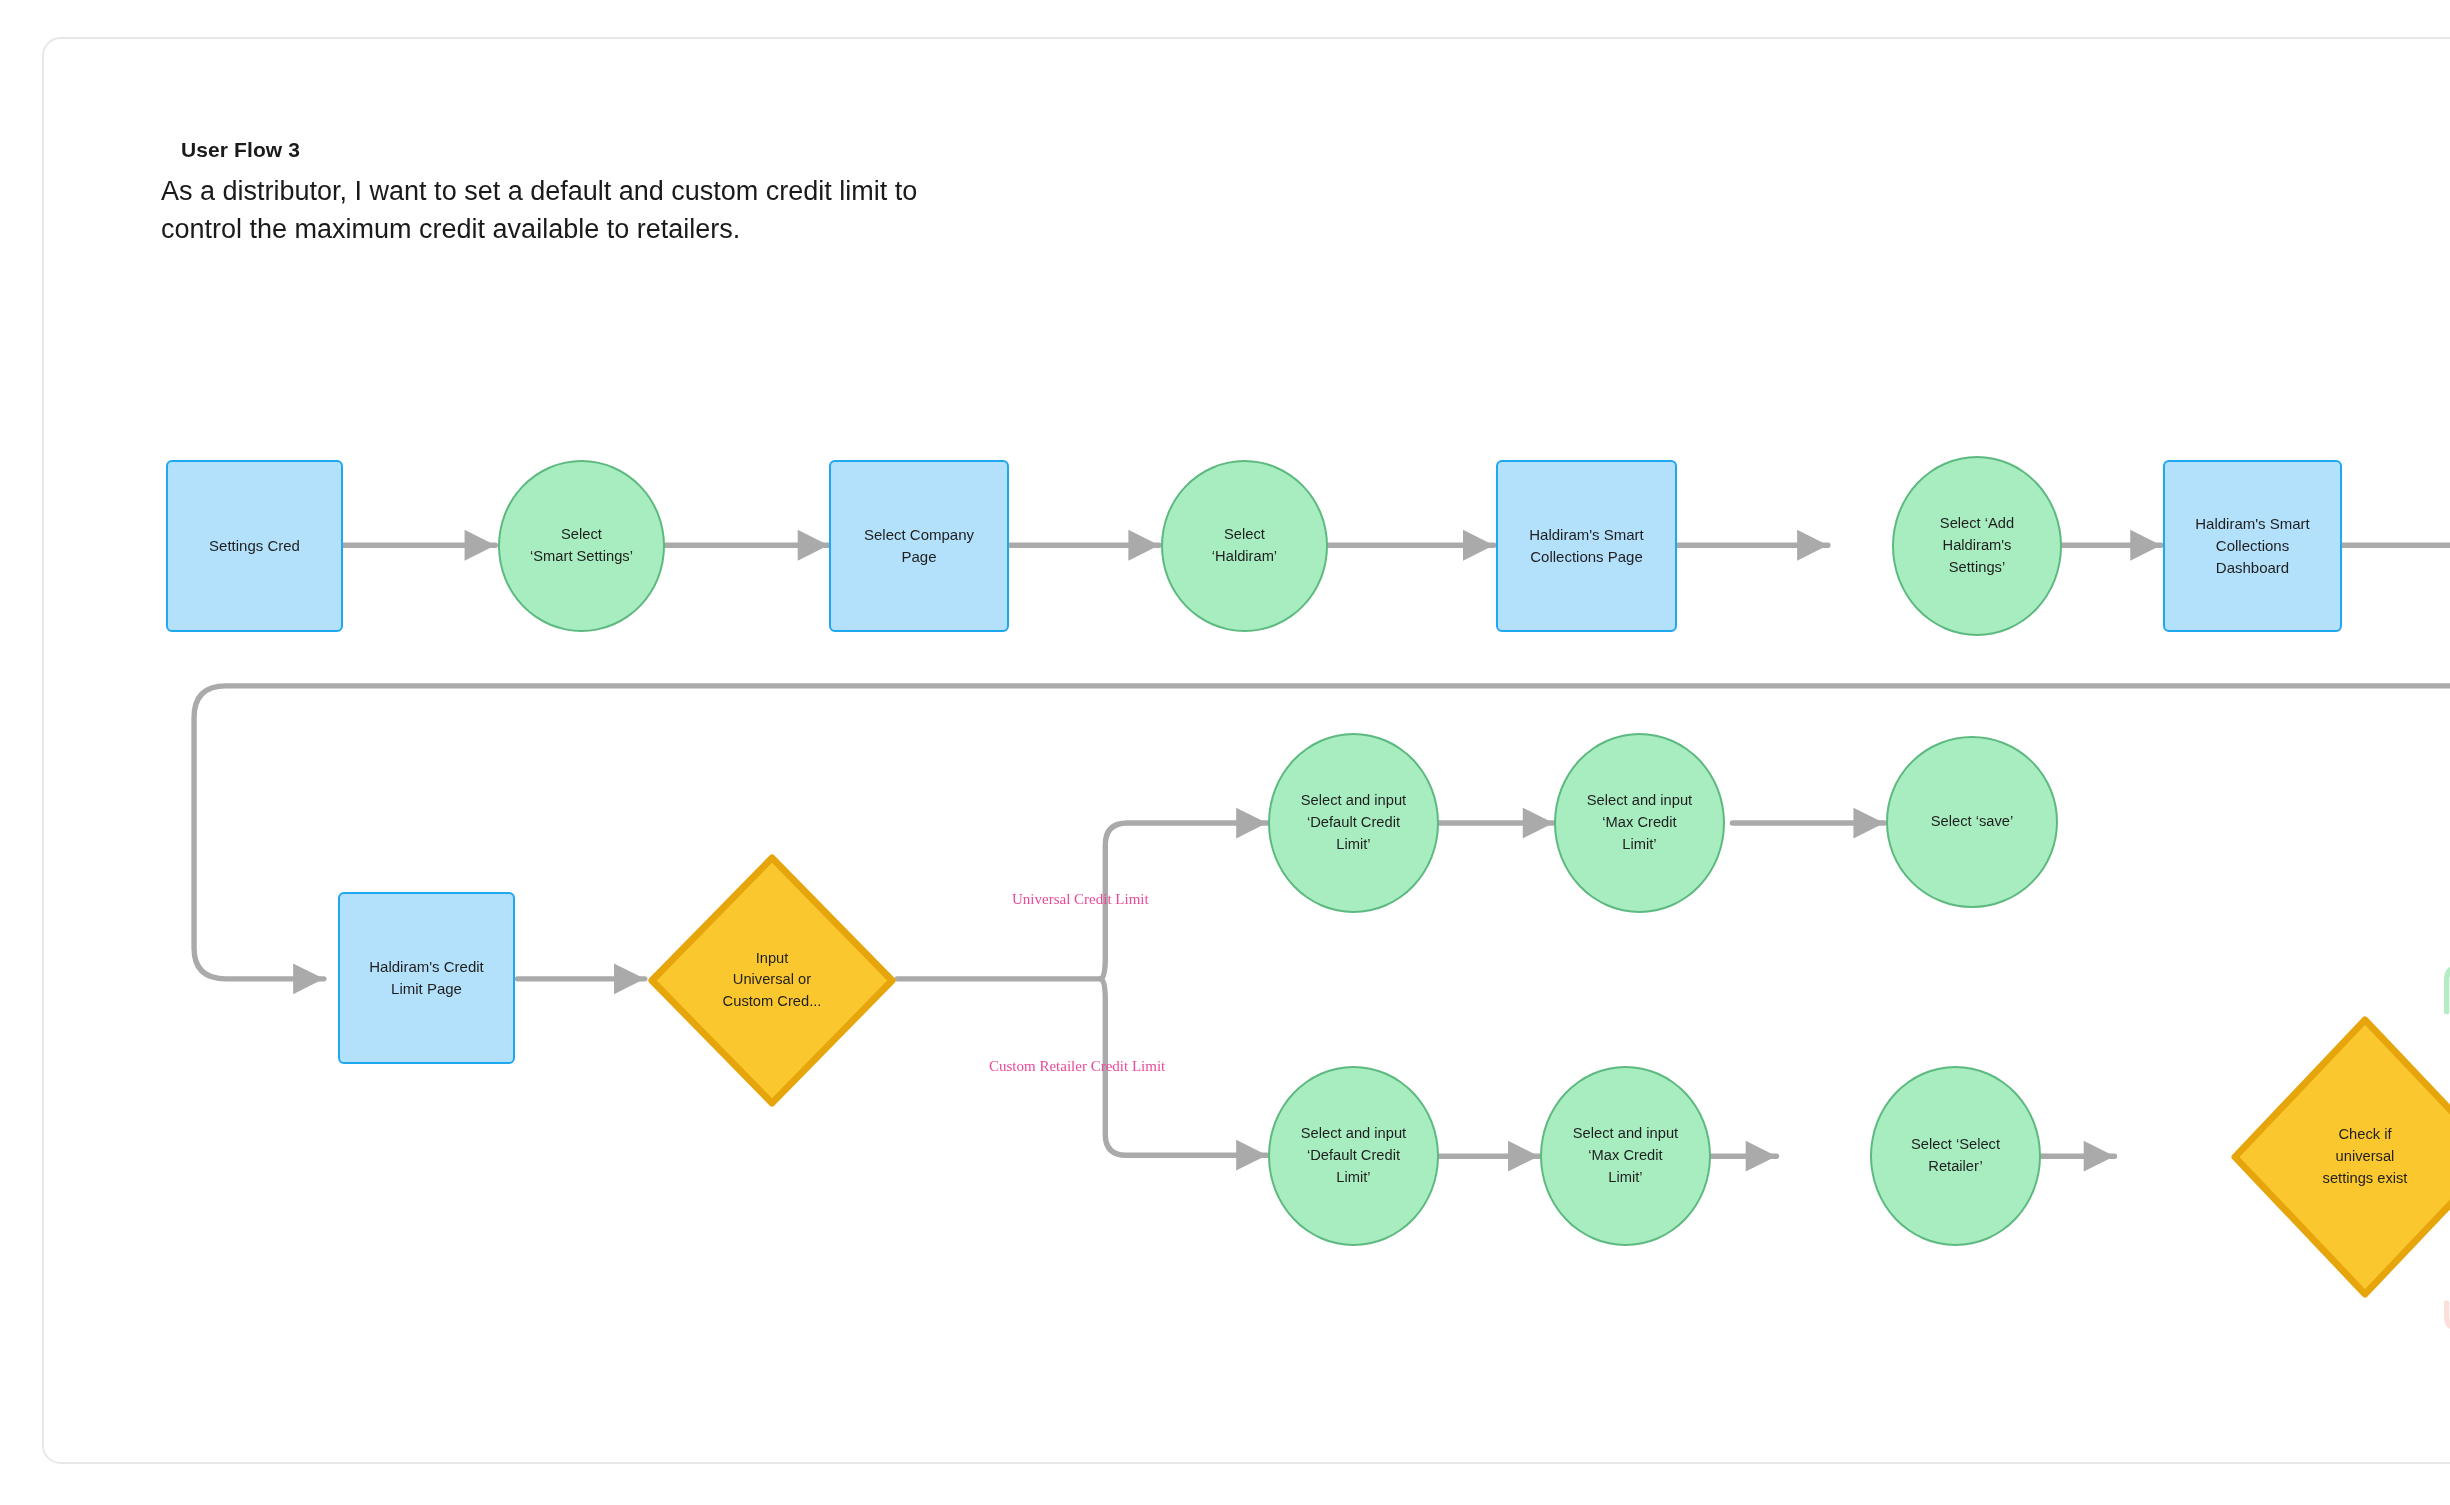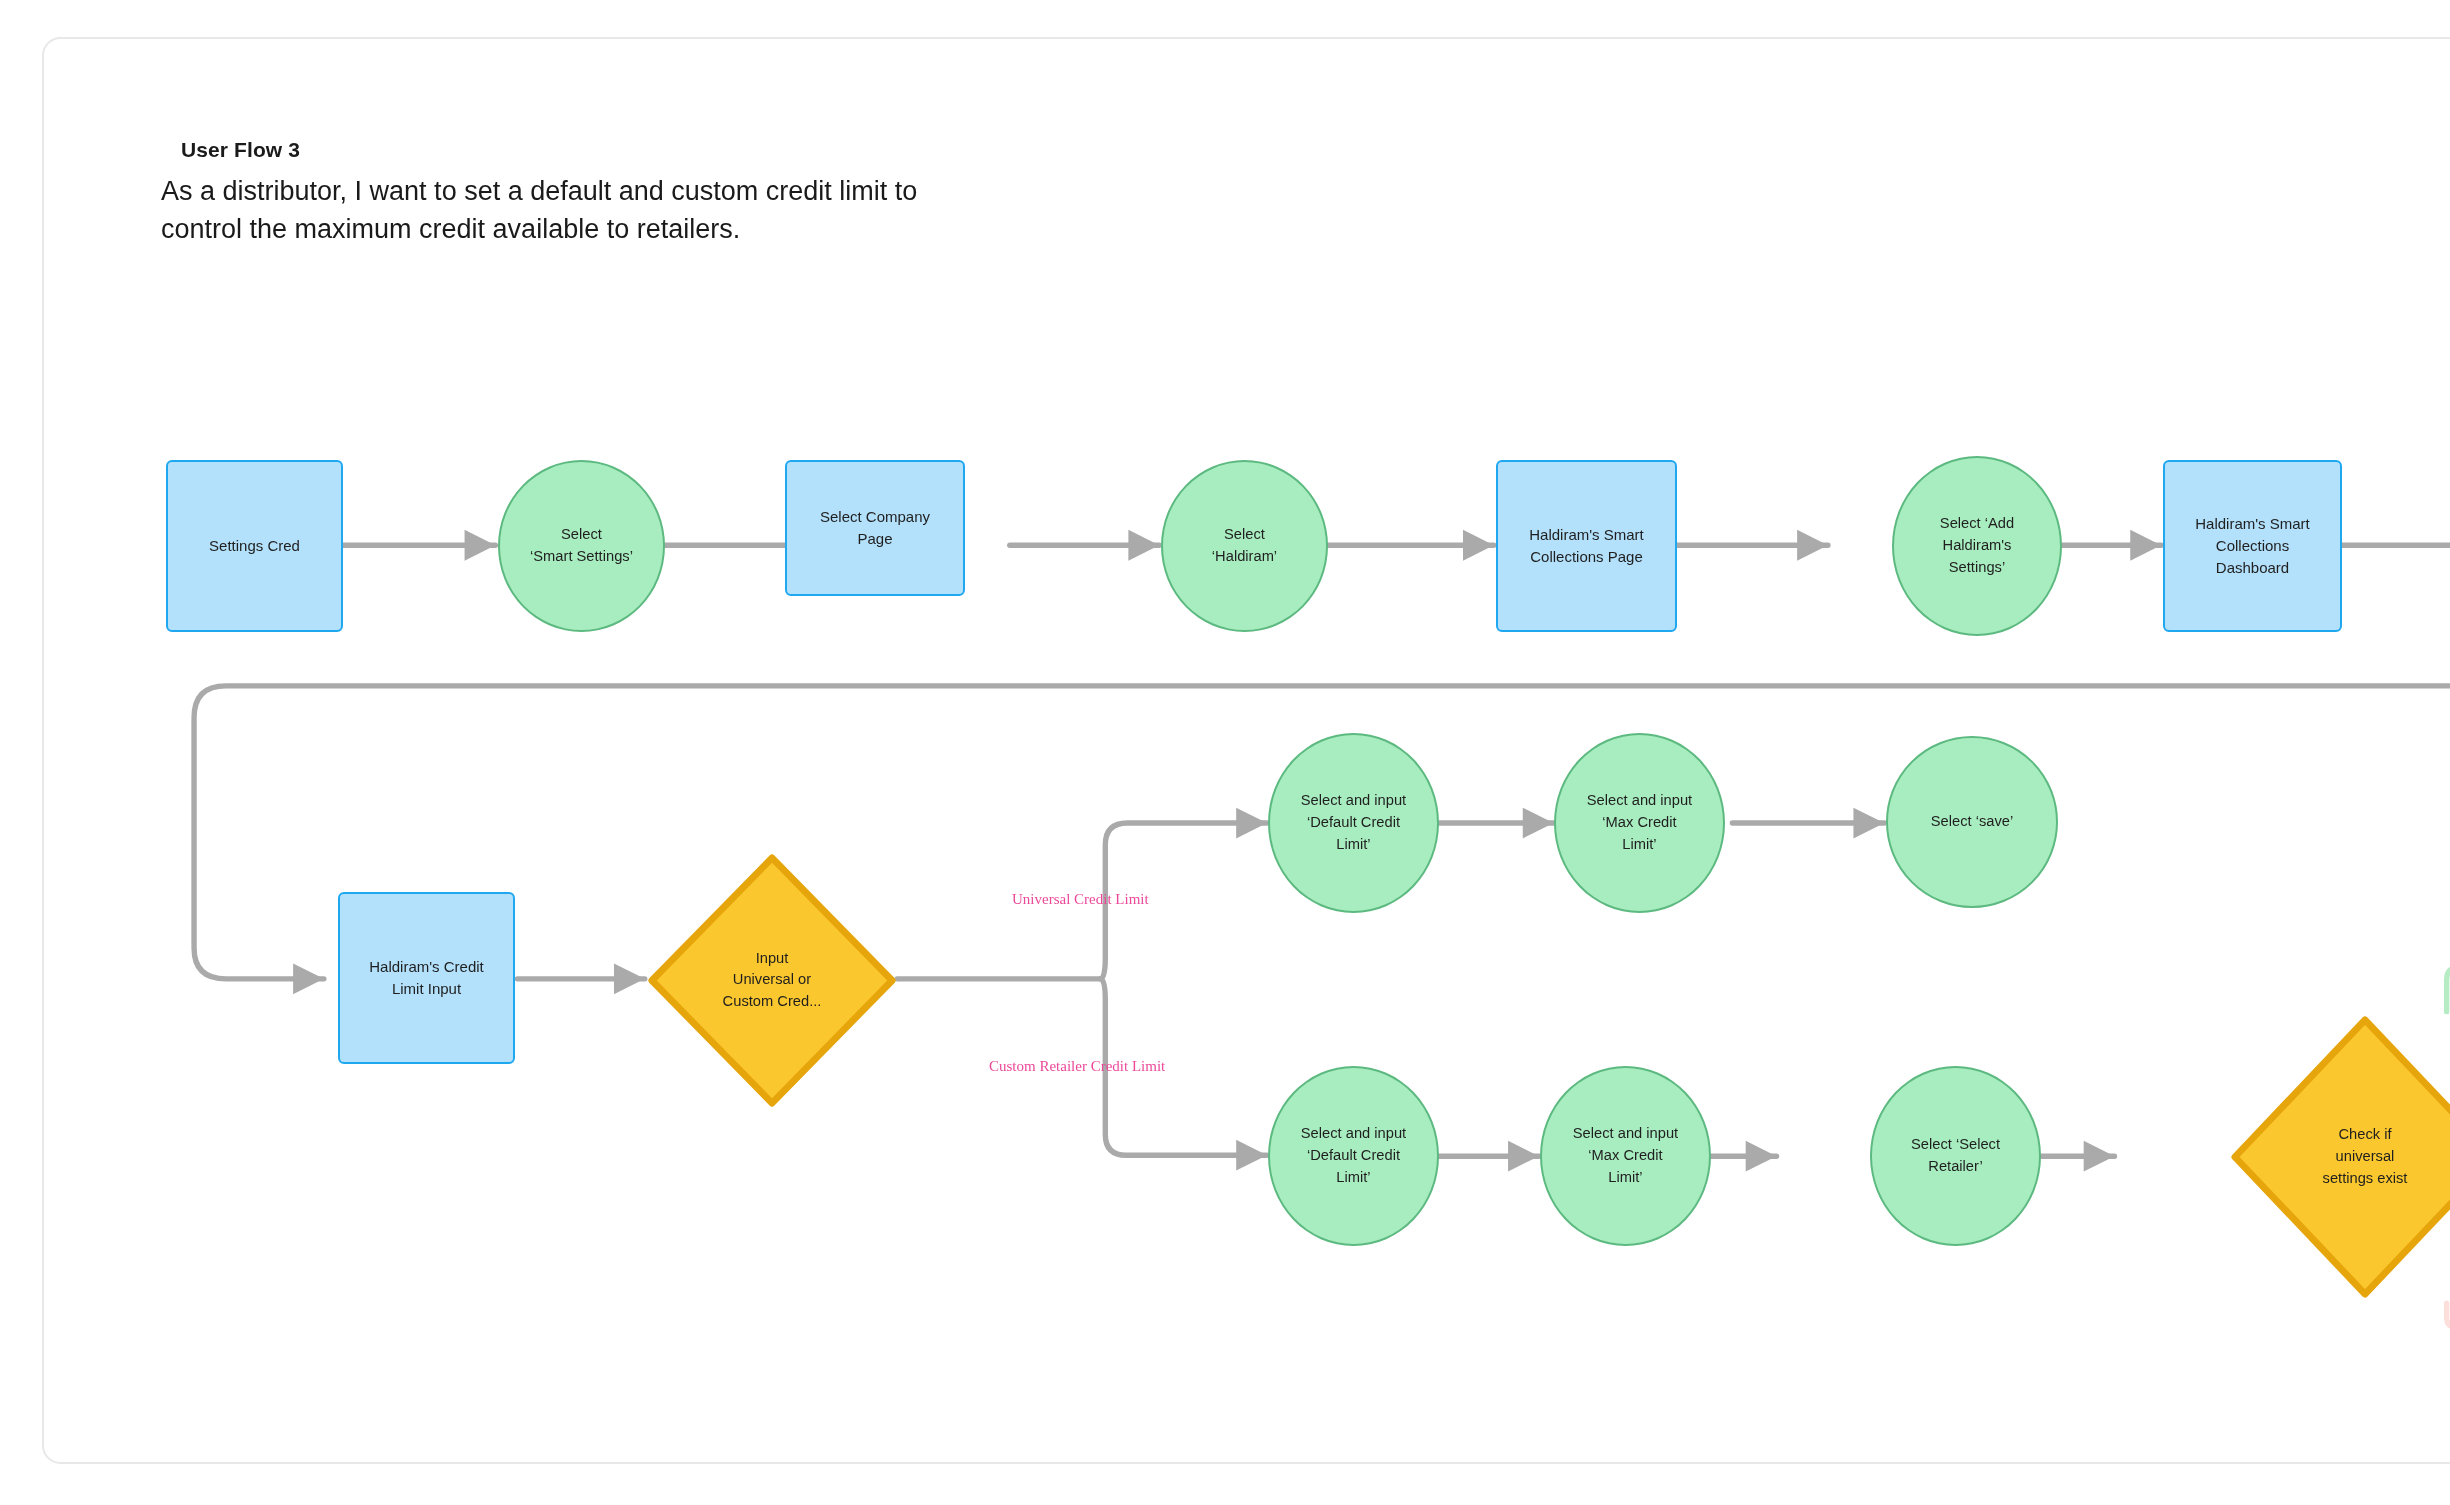--- a/index.html
+++ b/index.html
@@ -150,21 +150,21 @@
 
   <div class="node node-screen" style="left:166px; top:460px; width:177px; height:172px;">
     <div class="node-label">Settings Cred</div>
   </div>
 
   <div class="node node-action" style="left:498px; top:460px; width:167px; height:172px;">
     <div class="node-label">Select
 ‘Smart Settings’</div>
   </div>
 
-  <div class="node node-screen" style="left:785px; top:460px; width:180px; height:136px;">
+  <div class="node node-screen" style="left:829px; top:460px; width:180px; height:172px;">
     <div class="node-label">Select Company
 Page</div>
   </div>
 
   <div class="node node-action" style="left:1161px; top:460px; width:167px; height:172px;">
     <div class="node-label">Select
 ‘Haldiram’</div>
   </div>
 
   <div class="node node-screen" style="left:1496px; top:460px; width:181px; height:172px;">
@@ -179,21 +179,21 @@
   </div>
 
   <div class="node node-screen" style="left:2163px; top:460px; width:179px; height:172px;">
     <div class="node-label">Haldiram's Smart
 Collections
 Dashboard</div>
   </div>
 
   <div class="node node-screen" style="left:338px; top:892px; width:177px; height:172px;">
     <div class="node-label">Haldiram's Credit
-Limit Input</div>
+Limit Page</div>
   </div>
 
   <div class="node node-decision" style="left:647px; top:853px; width:250px; height:255px;">
     <svg class="dia" viewBox="0 0 510 520" preserveAspectRatio="none">
       <polygon points="255,10 500,260 255,510 10,260" fill="#fbc72e" stroke="#e5a50b" stroke-width="14" stroke-linejoin="round"></polygon>
     </svg>
     <div class="node-label" style="position:absolute;">Input
 Universal or
 Custom Cred...</div>
   </div>

